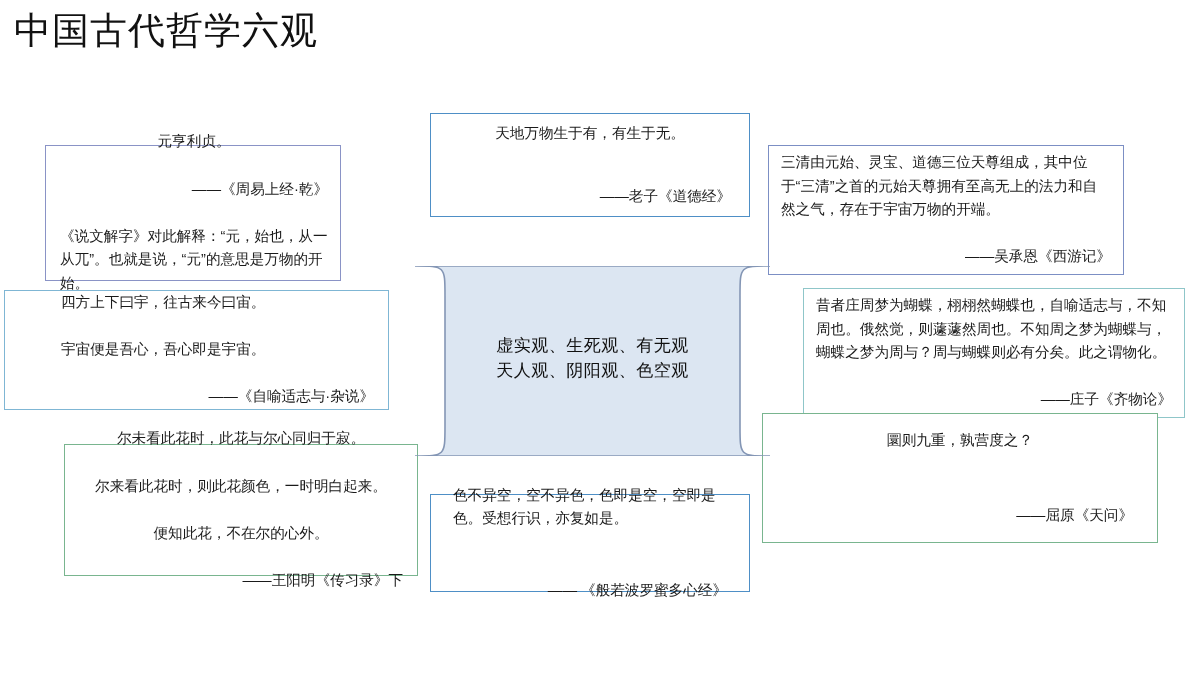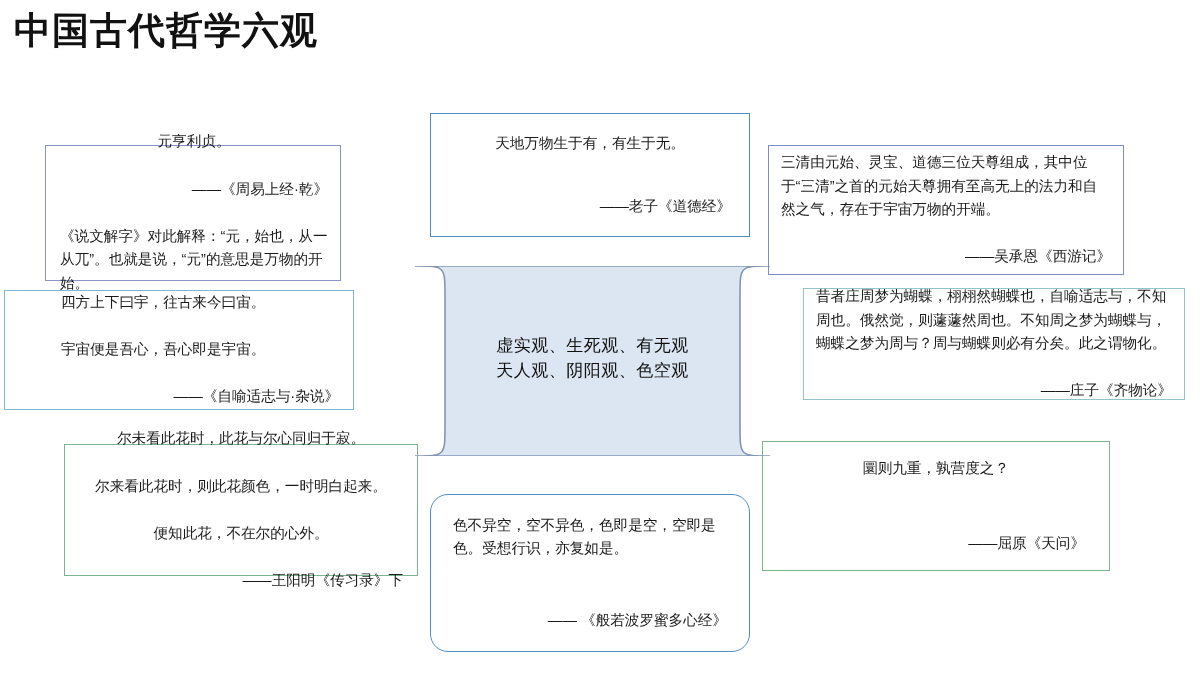--- a/index.html
+++ b/index.html
@@ -19,21 +19,21 @@
     height: 675px;
     background: #ffffff;
   }
 
   
   #page-title {
     position: absolute;
     left: 14px;
     top: 8px;
     font-size: 37px;
-    font-weight: bold;
+    font-weight: normal;
     color: #111111;
     letter-spacing: 1px;
     line-height: 1.25;
     white-space: nowrap;
   }
 
   
   .card {
     position: absolute;
     box-sizing: border-box;
@@ -51,27 +51,27 @@
     white-space: pre-line;
   }
 
   
   .ta-center { text-align: center; }
   .ta-left   { text-align: left; }
   .ta-right  { text-align: right; }
 
   
   #card-zhouyi     { left: 45px;  top: 145px; width: 296px; height: 136px; border-color: #8a93c6; }
-  #card-daodejing  { left: 430px; top: 113px; width: 320px; height: 124px; border-color: #4e8fc6; }
+  #card-daodejing  { left: 430px; top: 113px; width: 320px; height: 104px; border-color: #4e8fc6; }
   #card-xiyouji    { left: 768px; top: 145px; width: 356px; height: 130px; border-color: #7c8fc4; }
-  #card-zhuangzi   { left: 803px; top: 288px; width: 382px; height: 112px; border-color: #8fc6c9; align-items: flex-end; }
-  #card-lujiuyuan  { left: 4px;   top: 290px; width: 350px; height: 120px; border-color: #7fb6d4; }
+  #card-zhuangzi   { left: 803px; top: 288px; width: 382px; height: 130px; border-color: #8fc6c9; align-items: flex-end; }
+  #card-lujiuyuan  { left: 4px;   top: 290px; width: 385px; height: 120px; border-color: #7fb6d4; }
   #card-wangyangming { left: 64px; top: 444px; width: 354px; height: 132px; border-color: #79b58f; }
-  #card-xinjing    { left: 430px; top: 494px; width: 320px; height: 158px; border-color: #4e8fc6; border-radius: 18px; }
-  #card-quyuan     { left: 762px; top: 441px; width: 348px; height: 130px; border-color: #79b58f; }
+  #card-xinjing    { left: 430px; top: 494px; width: 320px; height: 98px; border-color: #4e8fc6; }
+  #card-quyuan     { left: 762px; top: 413px; width: 396px; height: 130px; border-color: #79b58f; }
 
   
   #card-zhouyi .body      { padding: 0 12px 0 14px; }
   #card-daodejing .body   { padding: 0 18px; }
   #card-xiyouji .body     { padding: 0 12px; }
   #card-zhuangzi .body    { padding: 0 12px; }
   #card-lujiuyuan .body   { padding: 0 14px 0 56px; }
   #card-wangyangming .body{ padding: 0 14px; }
   #card-xinjing .body     { padding: 0 22px; }
   #card-quyuan .body      { padding: 0 24px; }

